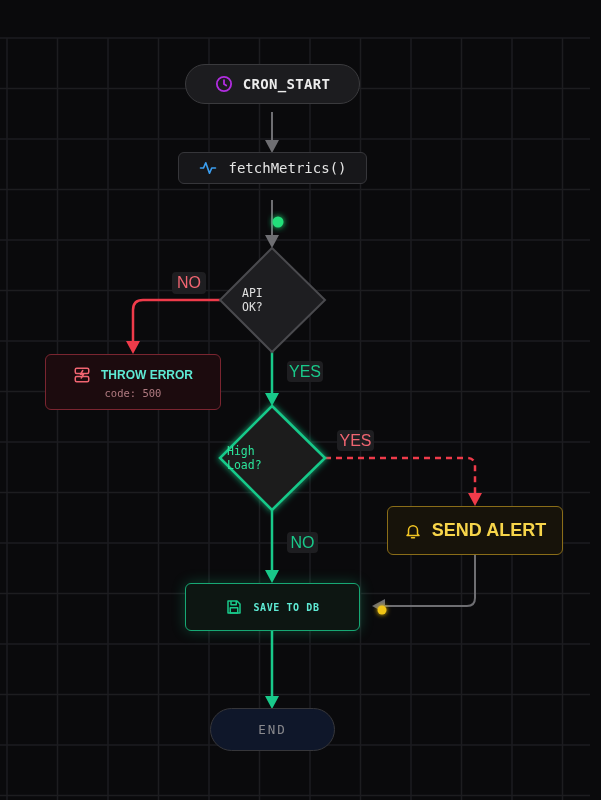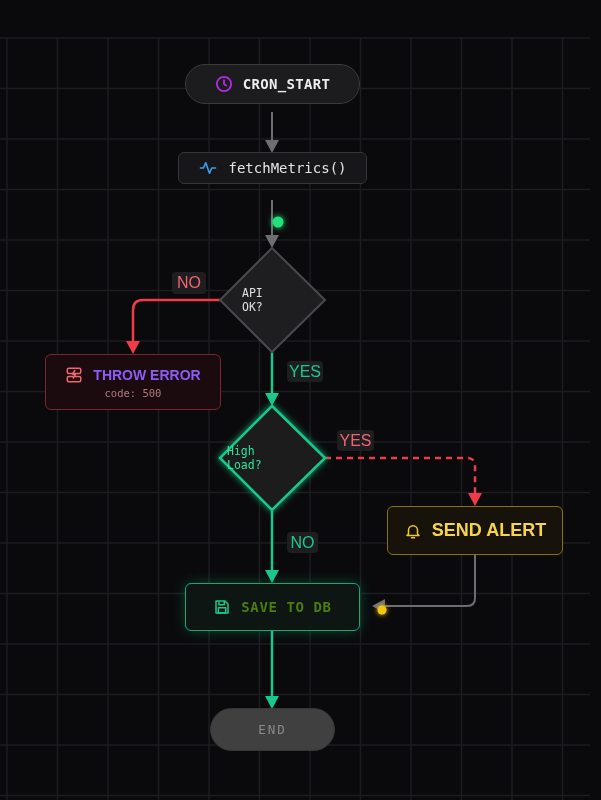--- a/index.html
+++ b/index.html
@@ -172,21 +172,21 @@
 
 <div class="node box" style="left:45px; top:354px; width:176px; height:56px; flex-direction:column; background:#1c0b0e; border-color:#7a2530;">
   <div style="display:flex; align-items:center;">
     <span class="icon">
       <svg width="18" height="18" viewBox="0 0 24 24" fill="none" stroke="#f06571" stroke-width="2" stroke-linecap="round" stroke-linejoin="round">
         <rect x="3" y="3" width="18" height="7" rx="2"></rect>
           <rect x="3" y="14" width="18" height="7" rx="2"></rect>
         <path d="M13 6l-3 5h4l-3 5"></path>
       </svg>
     </span>
-    <span class="label-sans" style="font-size:14px; color:#8b5cf6;">THROW ERROR</span>
+    <span class="label-sans" style="font-size:12px; color:#5eead4;">THROW ERROR</span>
   </div>
   <div class="label-mono" style="font-size:10.5px; color:#b07a80; margin-top:3px;">code: 500</div>
 </div>
 
 <div class="badge" style="left:287px; top:361px; width:36px; height:21px; color:#19c98a;">YES</div>
 
 <div class="diamond-text" style="left:227px; top:444px; width:60px; color:#2be39a; font-weight:normal;">
   <div>High</div>
   <div>Load?</div>
 </div>
@@ -206,18 +206,18 @@
 <div class="badge" style="left:287px; top:532px; width:31px; height:21px; color:#19c98a;">NO</div>
 
 <div class="node box" style="left:185px; top:583px; width:175px; height:48px; background:#0d1612; border-color:#17a874; box-shadow:0 0 14px rgba(25,201,138,0.28);">
   <span class="icon">
     <svg width="18" height="18" viewBox="0 0 24 24" fill="none" stroke="#19c98a" stroke-width="2" stroke-linejoin="round">
       <path d="M4 4h12l4 4v12H4z"></path>
         <path d="M8 4v5h7V4"></path>
         <rect x="7" y="13" width="10" height="7"></rect>
     </svg>
   </span>
-  <span class="label-mono" style="font-size:14px; font-weight:bold; color:#4d7c0f; letter-spacing:0.6px;">SAVE TO DB</span>
-</div>
-
-<div class="node pill" style="left:210px; top:708px; width:125px; height:43px; background:#404040; border-color:#36363a;">
+  <span class="label-mono" style="font-size:10px; font-weight:bold; color:#5eead4; letter-spacing:0.6px;">SAVE TO DB</span>
+</div>
+
+<div class="node pill" style="left:210px; top:708px; width:125px; height:43px; background:#0f172a; border-color:#36363a;">
   <span class="label-mono" style="font-size:12.5px; color:#8a8a8e; letter-spacing:2px;">END</span>
 </div>
 
 </body></html>

